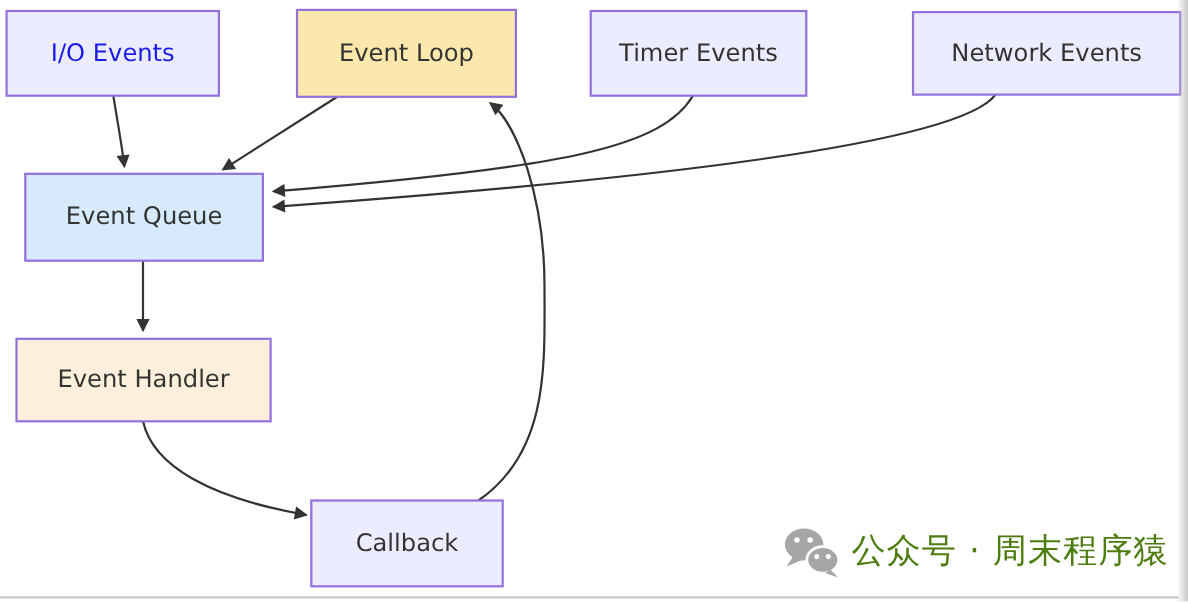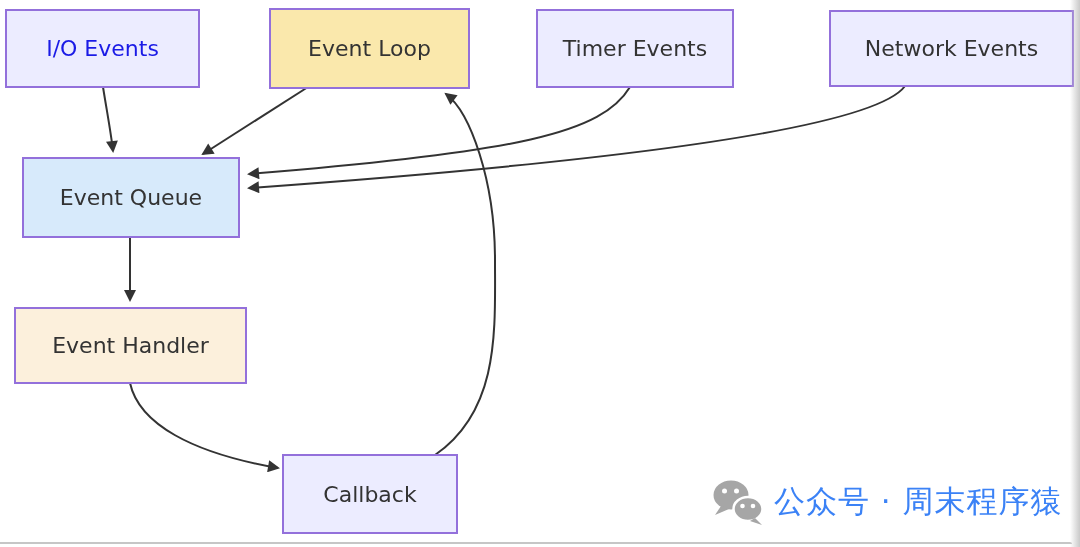--- a/index.html
+++ b/index.html
@@ -36,21 +36,21 @@
     left: 710px;
     top: 478px;
     display: flex;
     align-items: center;
     gap: 10px;
     user-select: none;
   }
   #watermark-text {
     font-size: 31px;
     letter-spacing: 1px;
-    color: #3b82f6;
+    color: #4d7c0f;
     white-space: nowrap;
     line-height: 1;
   }
   #right-shadow {
     position: absolute;
     top: 0;
     right: 0;
     width: 10px;
     height: 100%;
     background: linear-gradient(to right, rgba(190,190,190,0), #C9C9C9);

